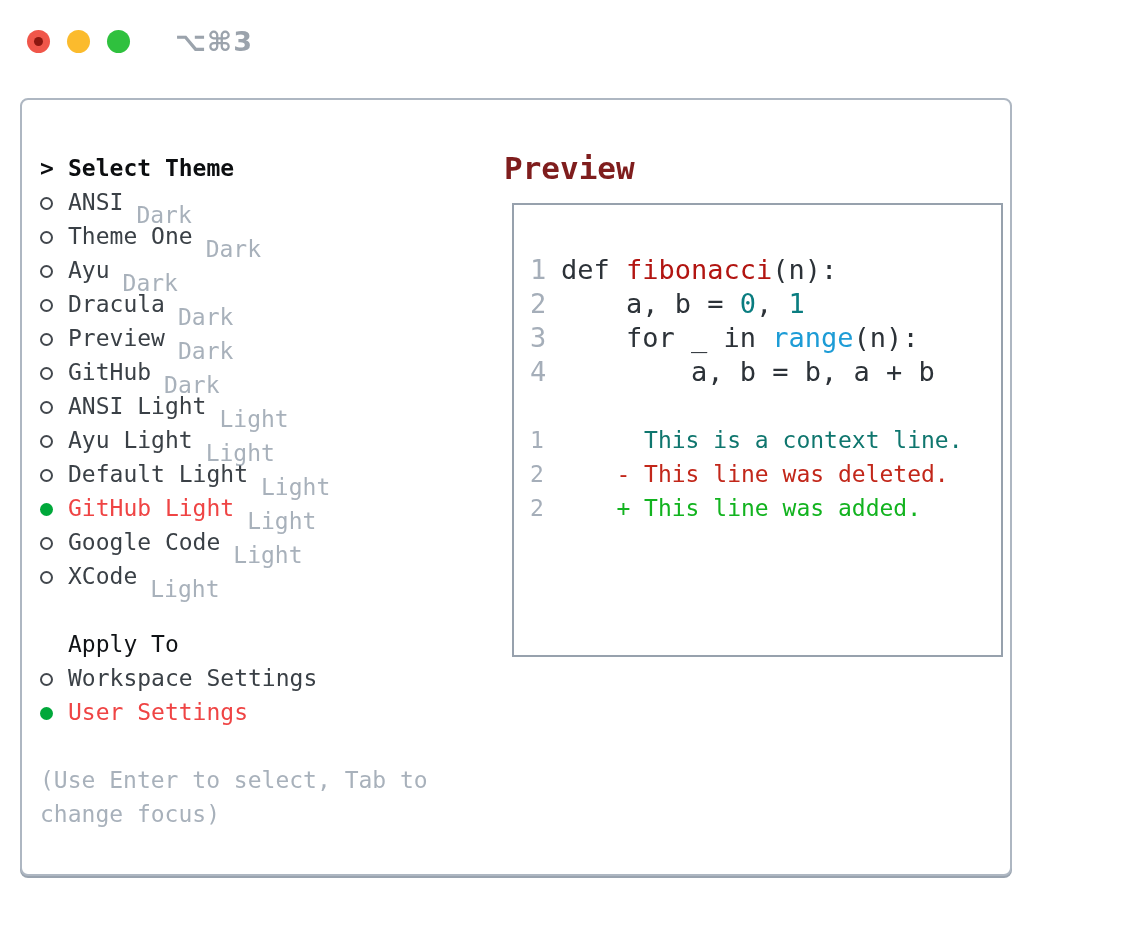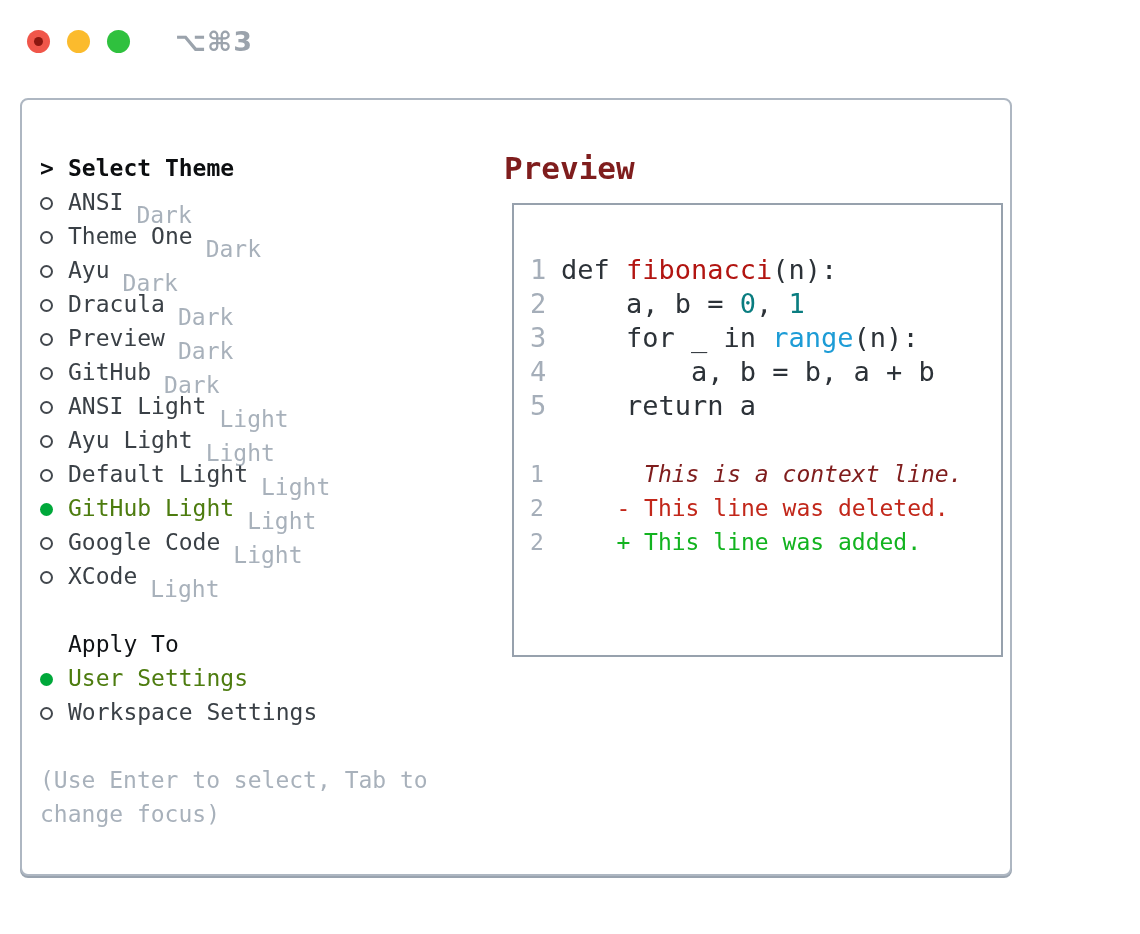--- a/index.html
+++ b/index.html
@@ -20,42 +20,42 @@
          border:2px solid #aeb7c2;border-radius:8px;box-shadow:0 2px 0 #99a3af;box-sizing:border-box;}
 
   
   .leftcol{position:absolute;left:18px;top:51px;font-size:23px;}
   .lrow{display:flex;align-items:center;height:34px;color:#3a4046;cursor:default;}
   .lead{display:inline-block;width:28px;flex:0 0 28px;}
   .prompt-char{font-weight:bold;color:#0c0e10;}
   .heading{font-weight:bold;color:#0c0e10;}
   .radio{display:inline-block;width:13px;height:13px;border-radius:50%;border:2px solid #43484e;box-sizing:border-box;}
   .lrow.selected .radio{border:none;background:#00a83a;}
-  .lrow.selected .tname,.lrow.selected .olabel{color:#4d7c0f;}
+  .lrow.selected .tname,.lrow.selected .olabel{color:#ef4444;}
   .tname{white-space:pre;}
   .tvariant{color:#a8b1bb;margin-left:13px;white-space:pre;margin-top:25px;}
   .apply-heading{color:#101316;}
   .hint{color:#a8b1bb;height:34px;line-height:34px;white-space:pre;}
   .spacer-row{height:34px;}
 
   
   .preview-heading{position:absolute;left:482px;top:51px;height:34px;line-height:34px;
                    font-size:31px;font-weight:bold;color:#7f1d1d;}
   .preview-box{position:absolute;left:490px;top:103px;width:471px;height:402px;
                border:2px solid #97a1ad;background:#ffffff;box-sizing:content-box;
                padding:48px 0 0 16px;overflow:hidden;}
   .crow{height:34px;line-height:34px;white-space:pre;font-size:27px;color:#2c3238;}
   .crow .ln{display:inline-block;width:31px;color:#a5aeb9;}
   .drow{height:34px;line-height:34px;white-space:pre;font-size:23px;}
   .drow .ln{display:inline-block;width:31px;color:#a5aeb9;}
   .tok-plain{color:#2c3238;}
   .tok-function{color:#b21511;text-align:center;}
   .tok-number{color:#0a7d80;}
   .tok-builtin{color:#1d9cd6;margin-top:36px;}
-  .diff-context{color:#7f1d1d;font-style:italic;}
+  .diff-context{color:#0f766e;}
   .diff-deleted{color:#c2271a;}
   .diff-added{color:#12b31f;}
 </style>
 </head>
 <body>
 
 <div class="window">
 
   <div class="titlebar">
     <div class="light red">
@@ -135,43 +135,42 @@
         <span class="tname">XCode</span>
         <span class="tvariant">Light</span>
       </div>
 
       <div class="spacer-row"></div>
 
       <div class="lrow">
         <span class="lead"></span>
         <span class="apply-heading">Apply To</span>
       </div>
+      <div class="lrow">
+        <span class="lead"><span class="radio"></span></span>
+        <span class="olabel tname">Workspace Settings</span>
+      </div>
       <div class="lrow selected">
         <span class="lead"><span class="radio"></span></span>
         <span class="olabel tname">User Settings</span>
-      </div>
-      <div class="lrow">
-        <span class="lead"><span class="radio"></span></span>
-        <span class="olabel tname">Workspace Settings</span>
       </div>
 
       <div class="spacer-row"></div>
 
       <div class="hint">(Use Enter to select, Tab to</div>
       <div class="hint">change focus)</div>
     </div>
 
     <div class="preview-heading">Preview</div>
 
     <div class="preview-box">
       <div class="crow"><span class="ln">1</span><span class="tok-plain">def </span><span class="tok-function">fibonacci</span><span class="tok-plain">(n):</span></div>
       <div class="crow"><span class="ln">2</span><span class="tok-plain">    a, b = </span><span class="tok-number">0</span><span class="tok-plain">, </span><span class="tok-number">1</span></div>
       <div class="crow"><span class="ln">3</span><span class="tok-plain">    for _ in </span><span class="tok-builtin">range</span><span class="tok-plain">(n):</span></div>
       <div class="crow"><span class="ln">4</span><span class="tok-plain">        a, b = b, a + b</span></div>
-      <div class="crow"><span class="ln">5</span><span class="tok-plain">    return a</span></div>
 
       <div class="spacer-row"></div>
 
       <div class="drow"><span class="ln">1</span><span class="diff-context">      This is a context line.</span></div>
       <div class="drow"><span class="ln">2</span><span class="diff-deleted">    - This line was deleted.</span></div>
       <div class="drow"><span class="ln">2</span><span class="diff-added">    + This line was added.</span></div>
     </div>
 
   </div>
 </div>

